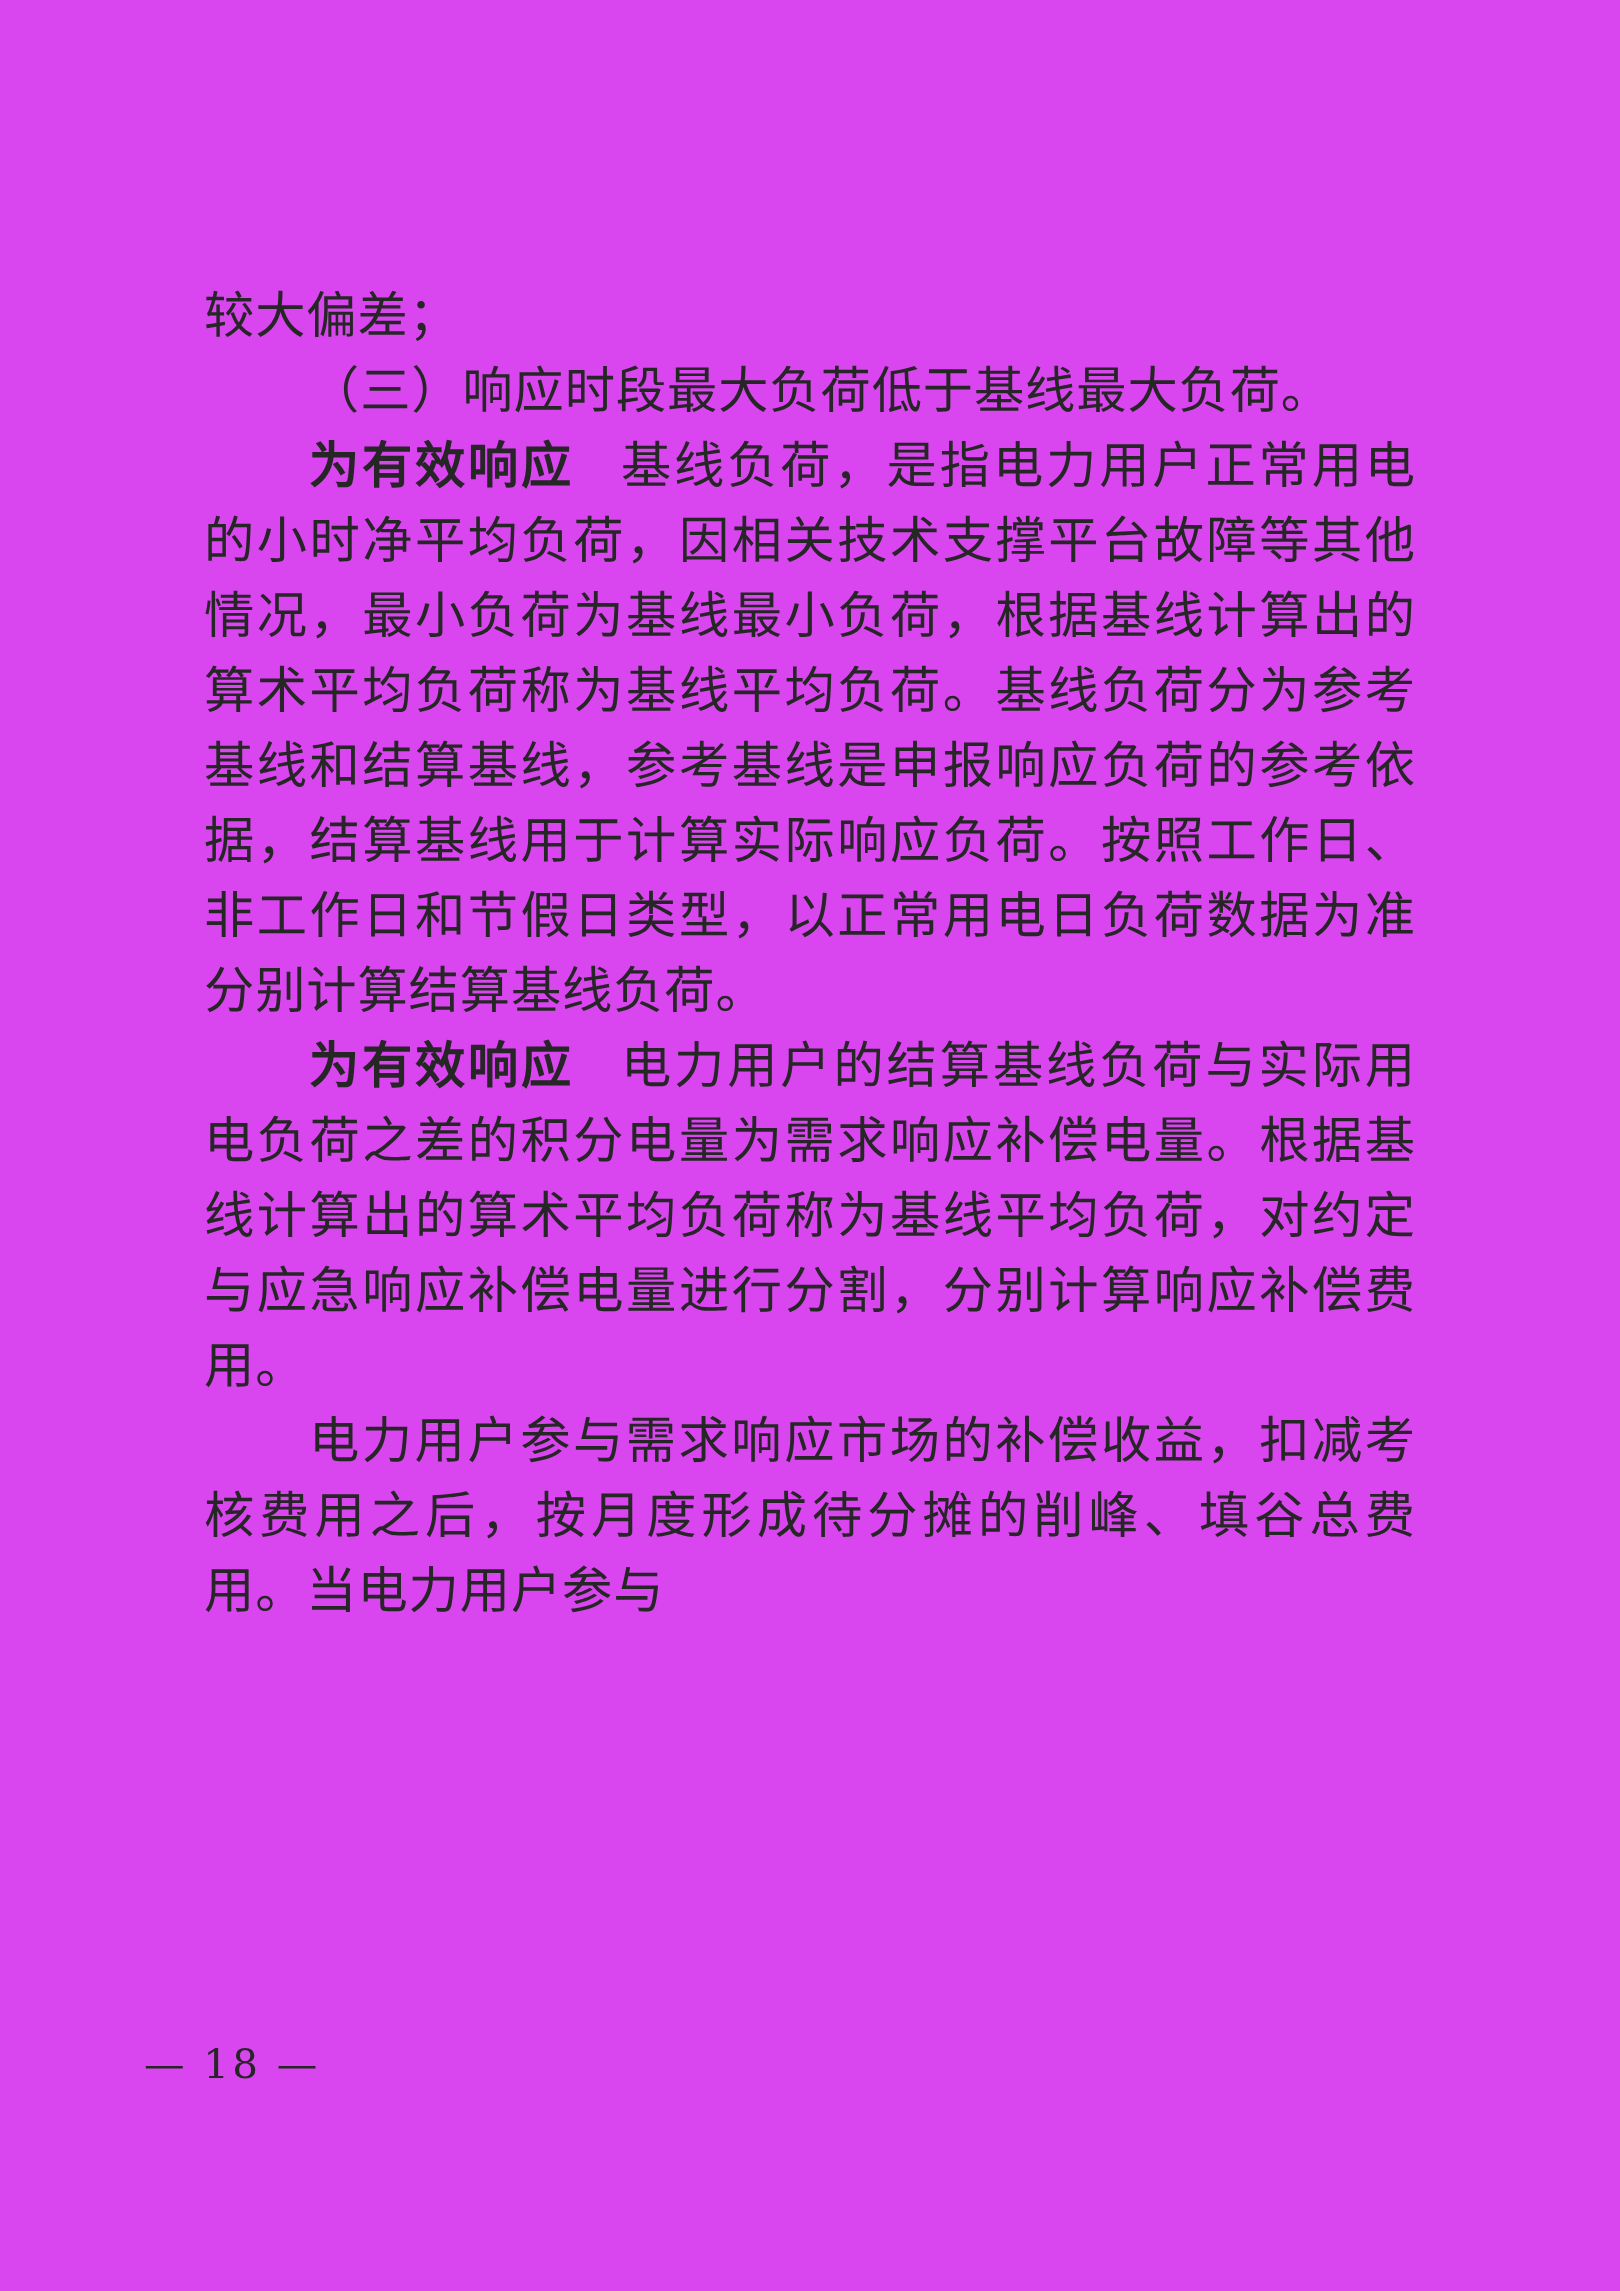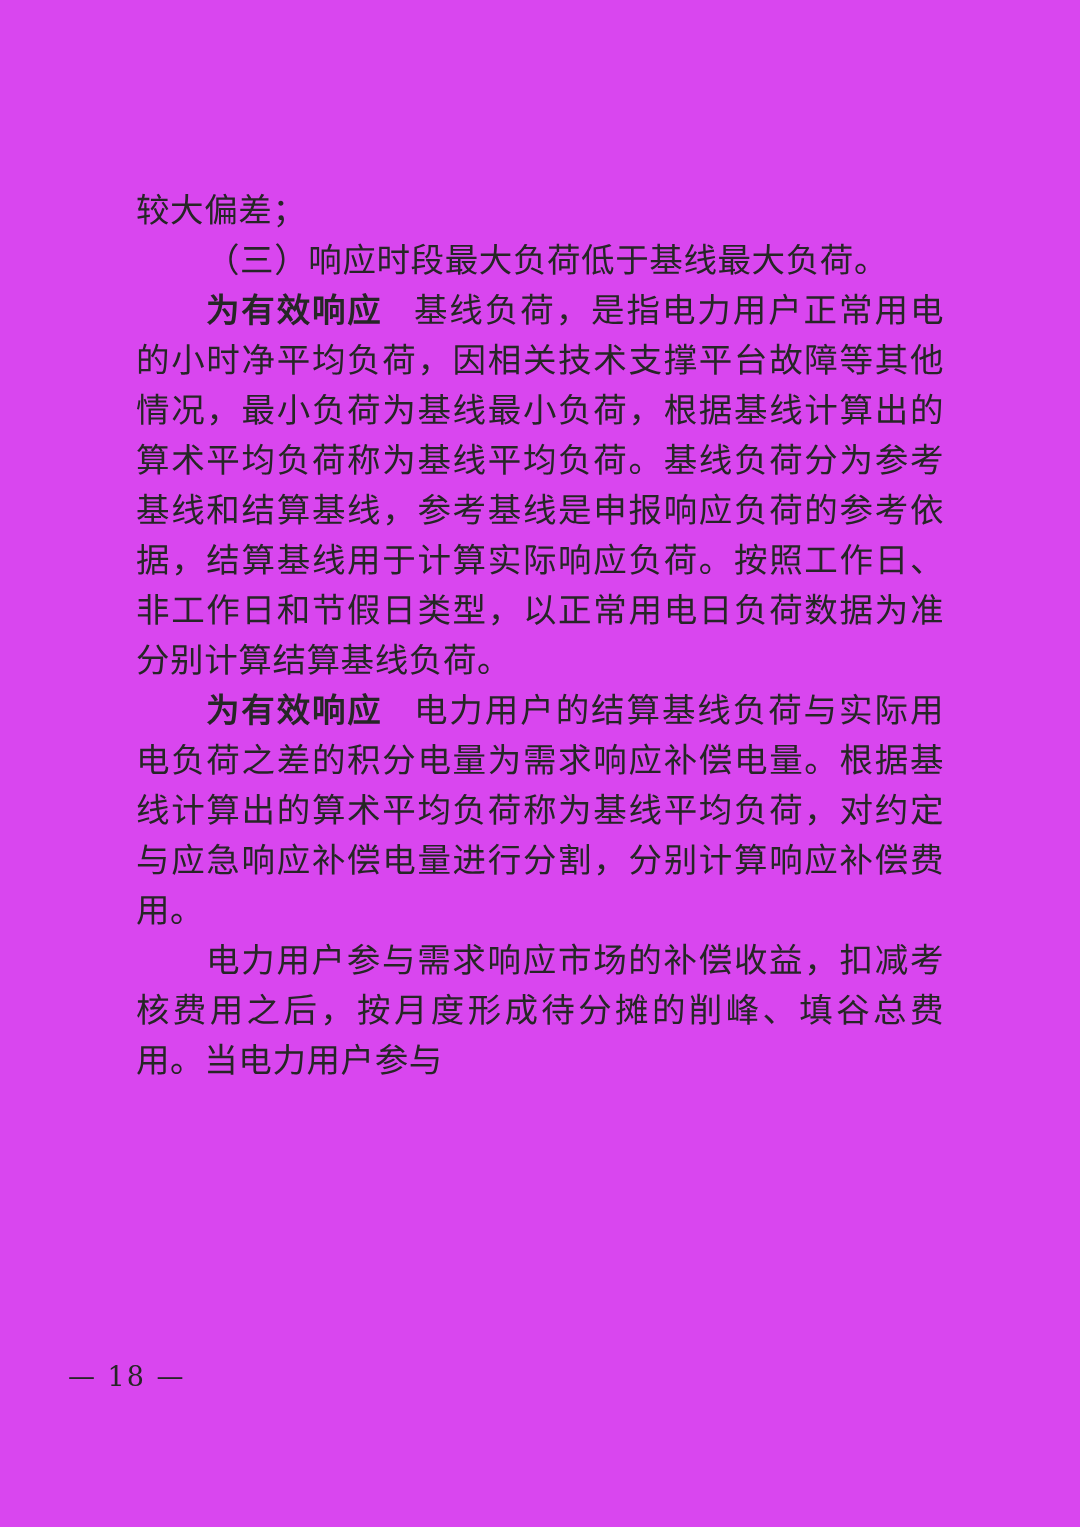--- a/index.html
+++ b/index.html
@@ -61,21 +61,21 @@
     display: inline-block;
     width: 30px;
   }
 
   .page-footer {
     position: absolute;
     left: 0;
     top: 1361px;
     width: 1080px;
     text-align: left;
-    padding-left: 68px;
+    padding-left: 96px;
     box-sizing: border-box;
     font-family: "DejaVu Serif", "Liberation Serif", serif;
     font-size: 27px;
     color: #262626;
     letter-spacing: 2px;
   }
 </style>
 </head>
 <body>
 

